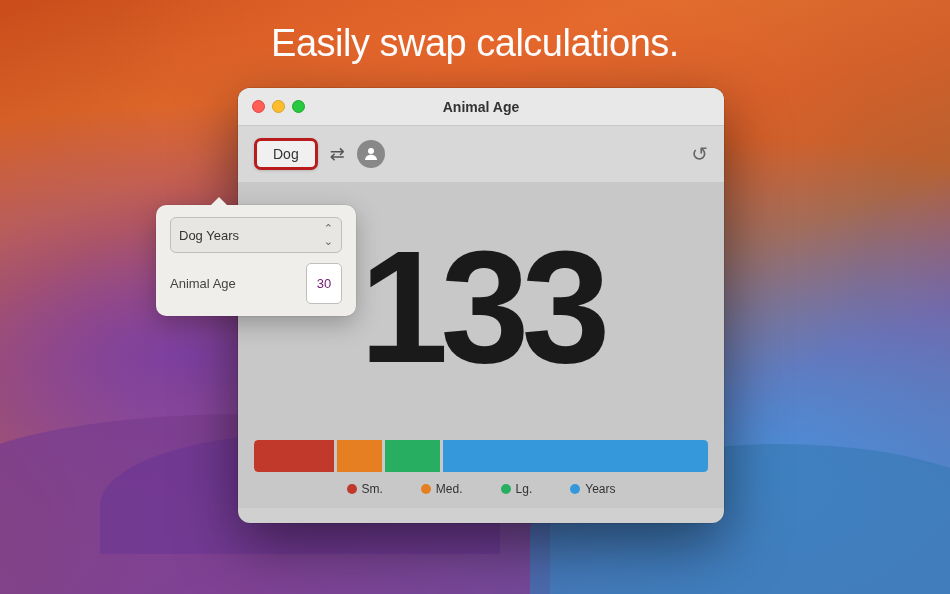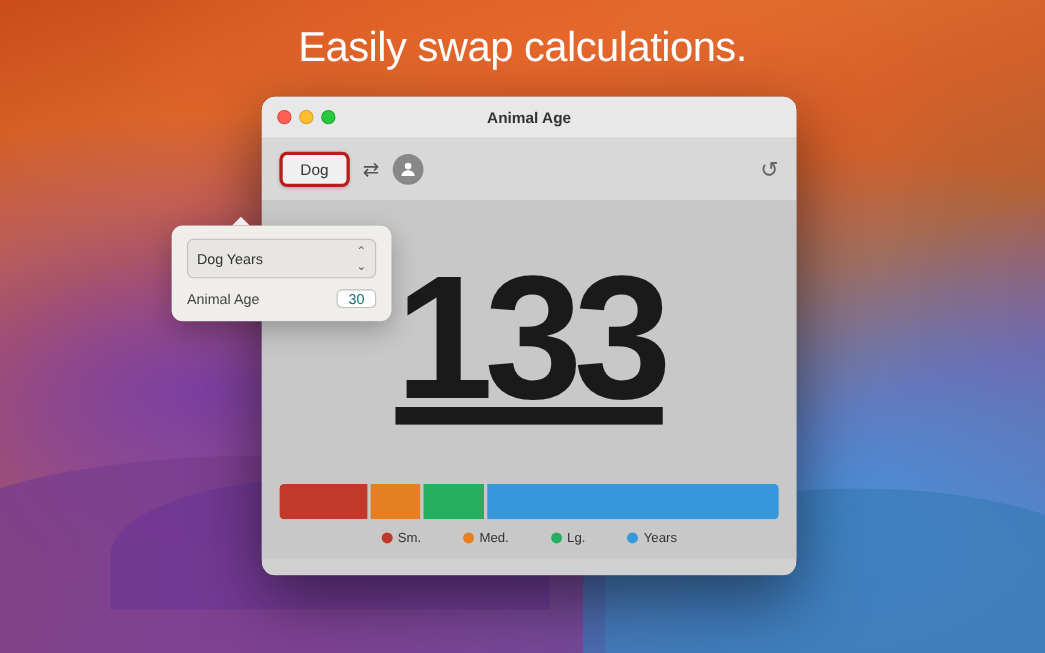--- a/index.html
+++ b/index.html
@@ -183,21 +183,20 @@
       justify-content: center;
       position: relative;
     }
 
     .big-number {
       font-size: 160px;
       font-weight: 700;
       color: #1a1a1a;
       letter-spacing: -8px;
       line-height: 1;
-      text-decoration: underline;
     }
 
     
     .life-exp-section {
       background: #c8c8c8;
       padding: 8px 16px 12px;
     }
 
     .life-exp-label {
       text-align: center;
@@ -304,23 +303,23 @@
       align-items: center;
       justify-content: space-between;
       font-size: 13px;
       color: #444;
     }
 
     .animal-age-value {
       background: white;
       border: 1px solid #c0bebb;
       border-radius: 5px;
-      padding: 0 8px;
+      padding: 12px 8px;
       font-size: 13px;
-      color: #0f766e;
+      color: #701a75;
       min-width: 36px;
       text-align: center;
     }
   </style>
 </head>
 <body>
 
 <div class="bg"></div>
 <div class="wave-container">
   <div class="wave1"></div>

